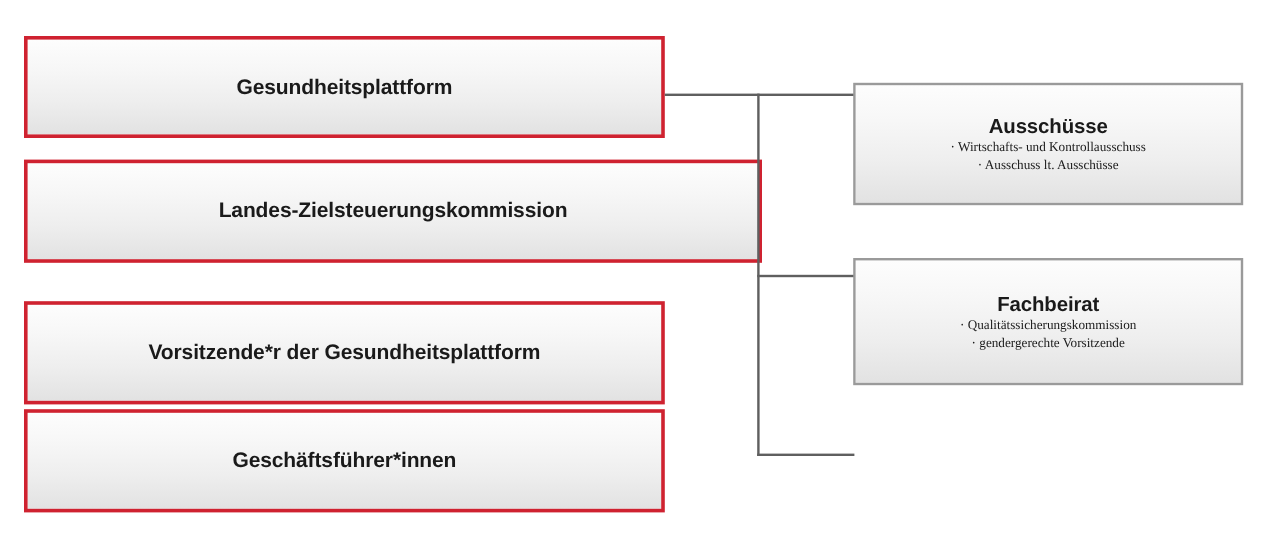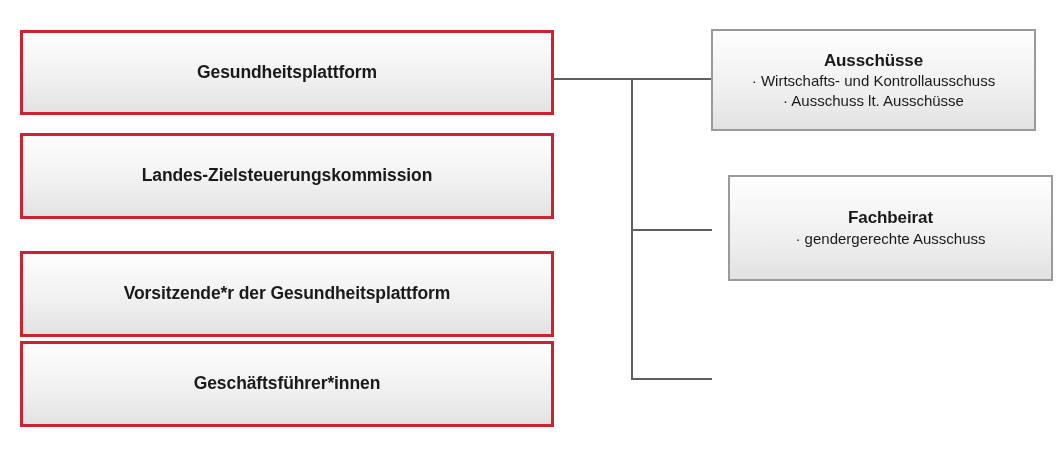--- a/index.html
+++ b/index.html
@@ -37,51 +37,53 @@
                 #eeeeee 65%,
                 #e2e2e2 100%);
   }
 
   .node.primary {
     border: 3px solid #cf2230;
   }
 
   .node.secondary {
     border: 2px solid #9a9a9a;
+    margin-top: 40px;
   }
 
   .node-title {
     font-weight: bold;
     font-size: 17.5px;
     letter-spacing: -0.1px;
     line-height: 1.25;
     color: #1a1a1a;
   }
 
   .node.secondary .node-title {
     font-size: 17px;
   }
 
   .node-sub {
-    font-size: 15px;
+    font-size: 11px;
     line-height: 1.32;
     color: #1a1a1a;
     font-weight: normal;
     white-space: nowrap;
+    font-family: Liberation Serif, serif;
   }
 
   
   #node-gesundheitsplattform { left: 20px;  top: 30px;  width: 534px; height: 85px; align-items: center; }
-  #node-landes-zsk           { left: 20px;  top: 133px; width: 534px; height: 86px; }
+  #node-landes-zsk           { left: 20px;  top: 133px; width: 615px; height: 86px; }
   #node-vorsitzende          { left: 20px;  top: 251px; width: 534px; height: 86px; }
   #node-geschaeftsfuehrer    { left: 20px;  top: 341px; width: 534px; height: 86px; }
 
   
   #node-ausschuesse          { left: 711px; top: 29px;  width: 325px; height: 102px; }
-  #node-fachbeirat           { left: 728px; top: 175px; width: 325px; height: 106px; }
+  #node-fachbeirat           { left: 711px; top: 175px; width: 325px; height: 106px; }
   #node-gesundheitskonferenz { left: 711px; top: 325px; width: 325px; height: 106px; }
 
   
   .connector {
     position: absolute;
     background: #5f5f5f;
   }
   .connector.h { height: 2px; }
   .connector.v { width: 2px; }
 
@@ -121,17 +123,18 @@
   <div class="connector h" id="conn-branch-bot"></div>
 
   <div class="node secondary" id="node-ausschuesse">
     <span class="node-title">Ausschüsse</span>
     <span class="node-sub">· Wirtschafts- und Kontrollausschuss</span>
     <span class="node-sub">· Ausschuss lt. Ausschüsse</span>
   </div>
 
   <div class="node secondary" id="node-fachbeirat">
     <span class="node-title">Fachbeirat</span>
-    <span class="node-sub">· gendergerechte Ausschuss</span>
+    <span class="node-sub">· Qualitätssicherungskommission</span>
+    <span class="node-sub">· gendergerechte Vorsitzende</span>
   </div>
 
 
 </div>
 
 </body></html>

